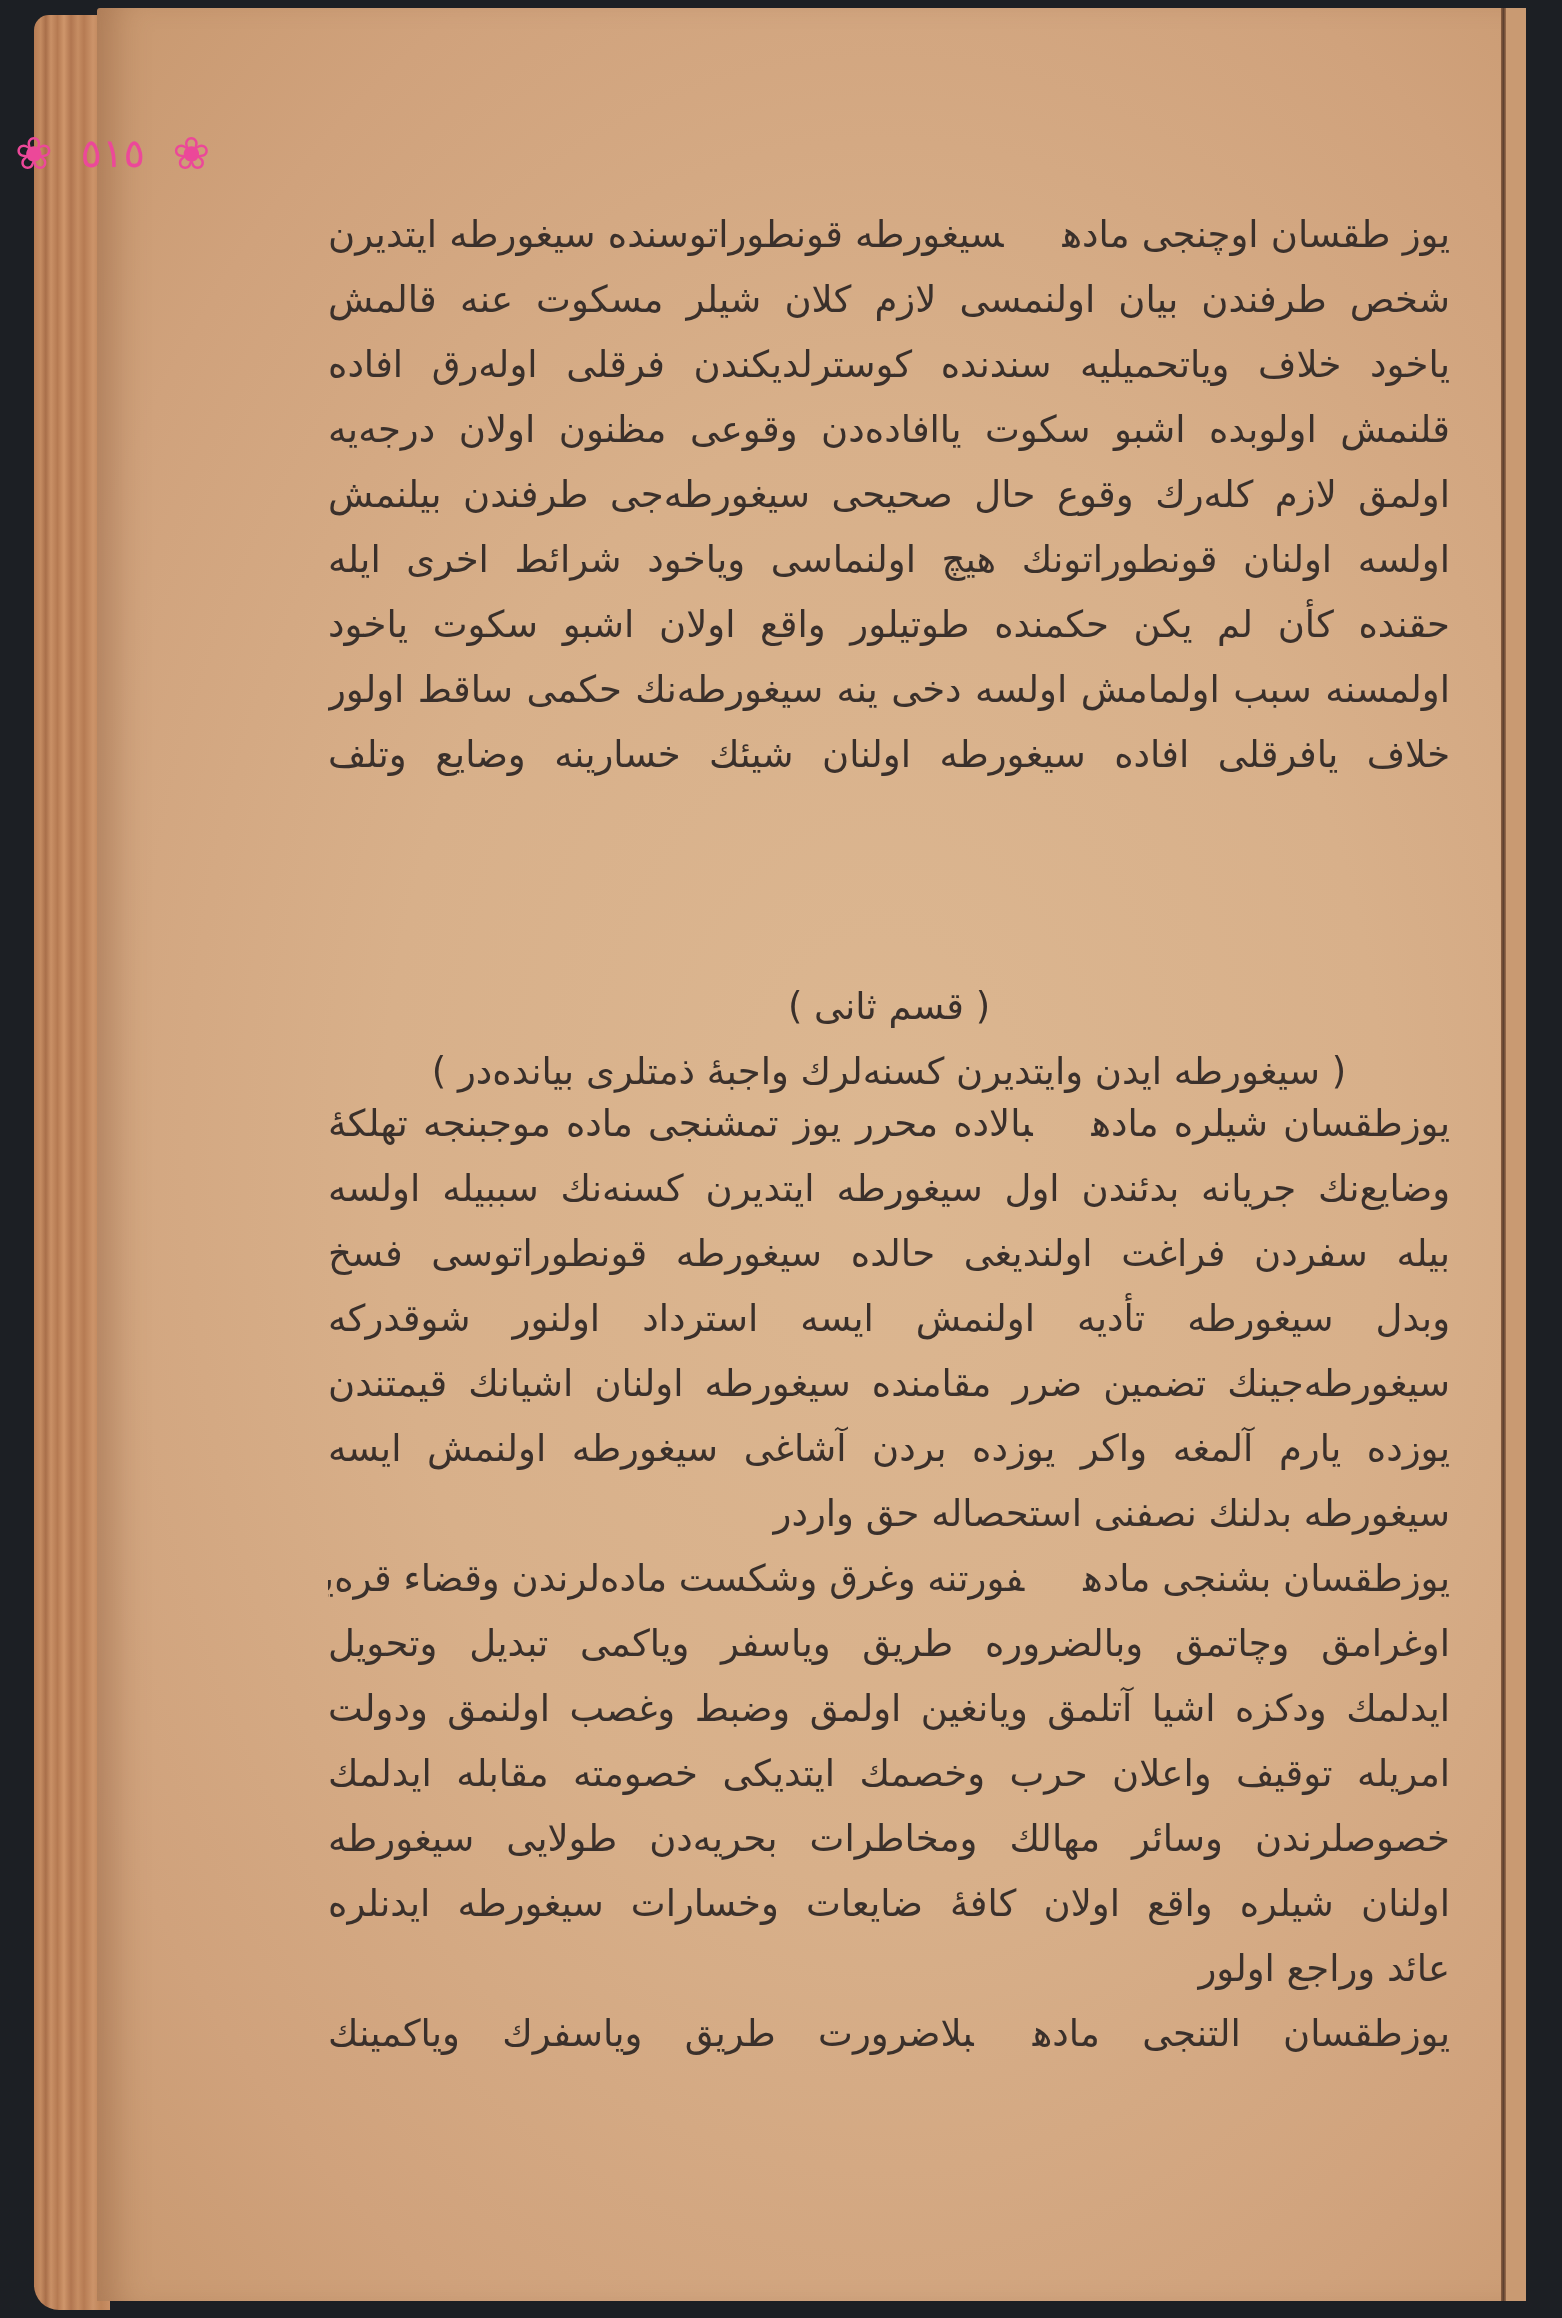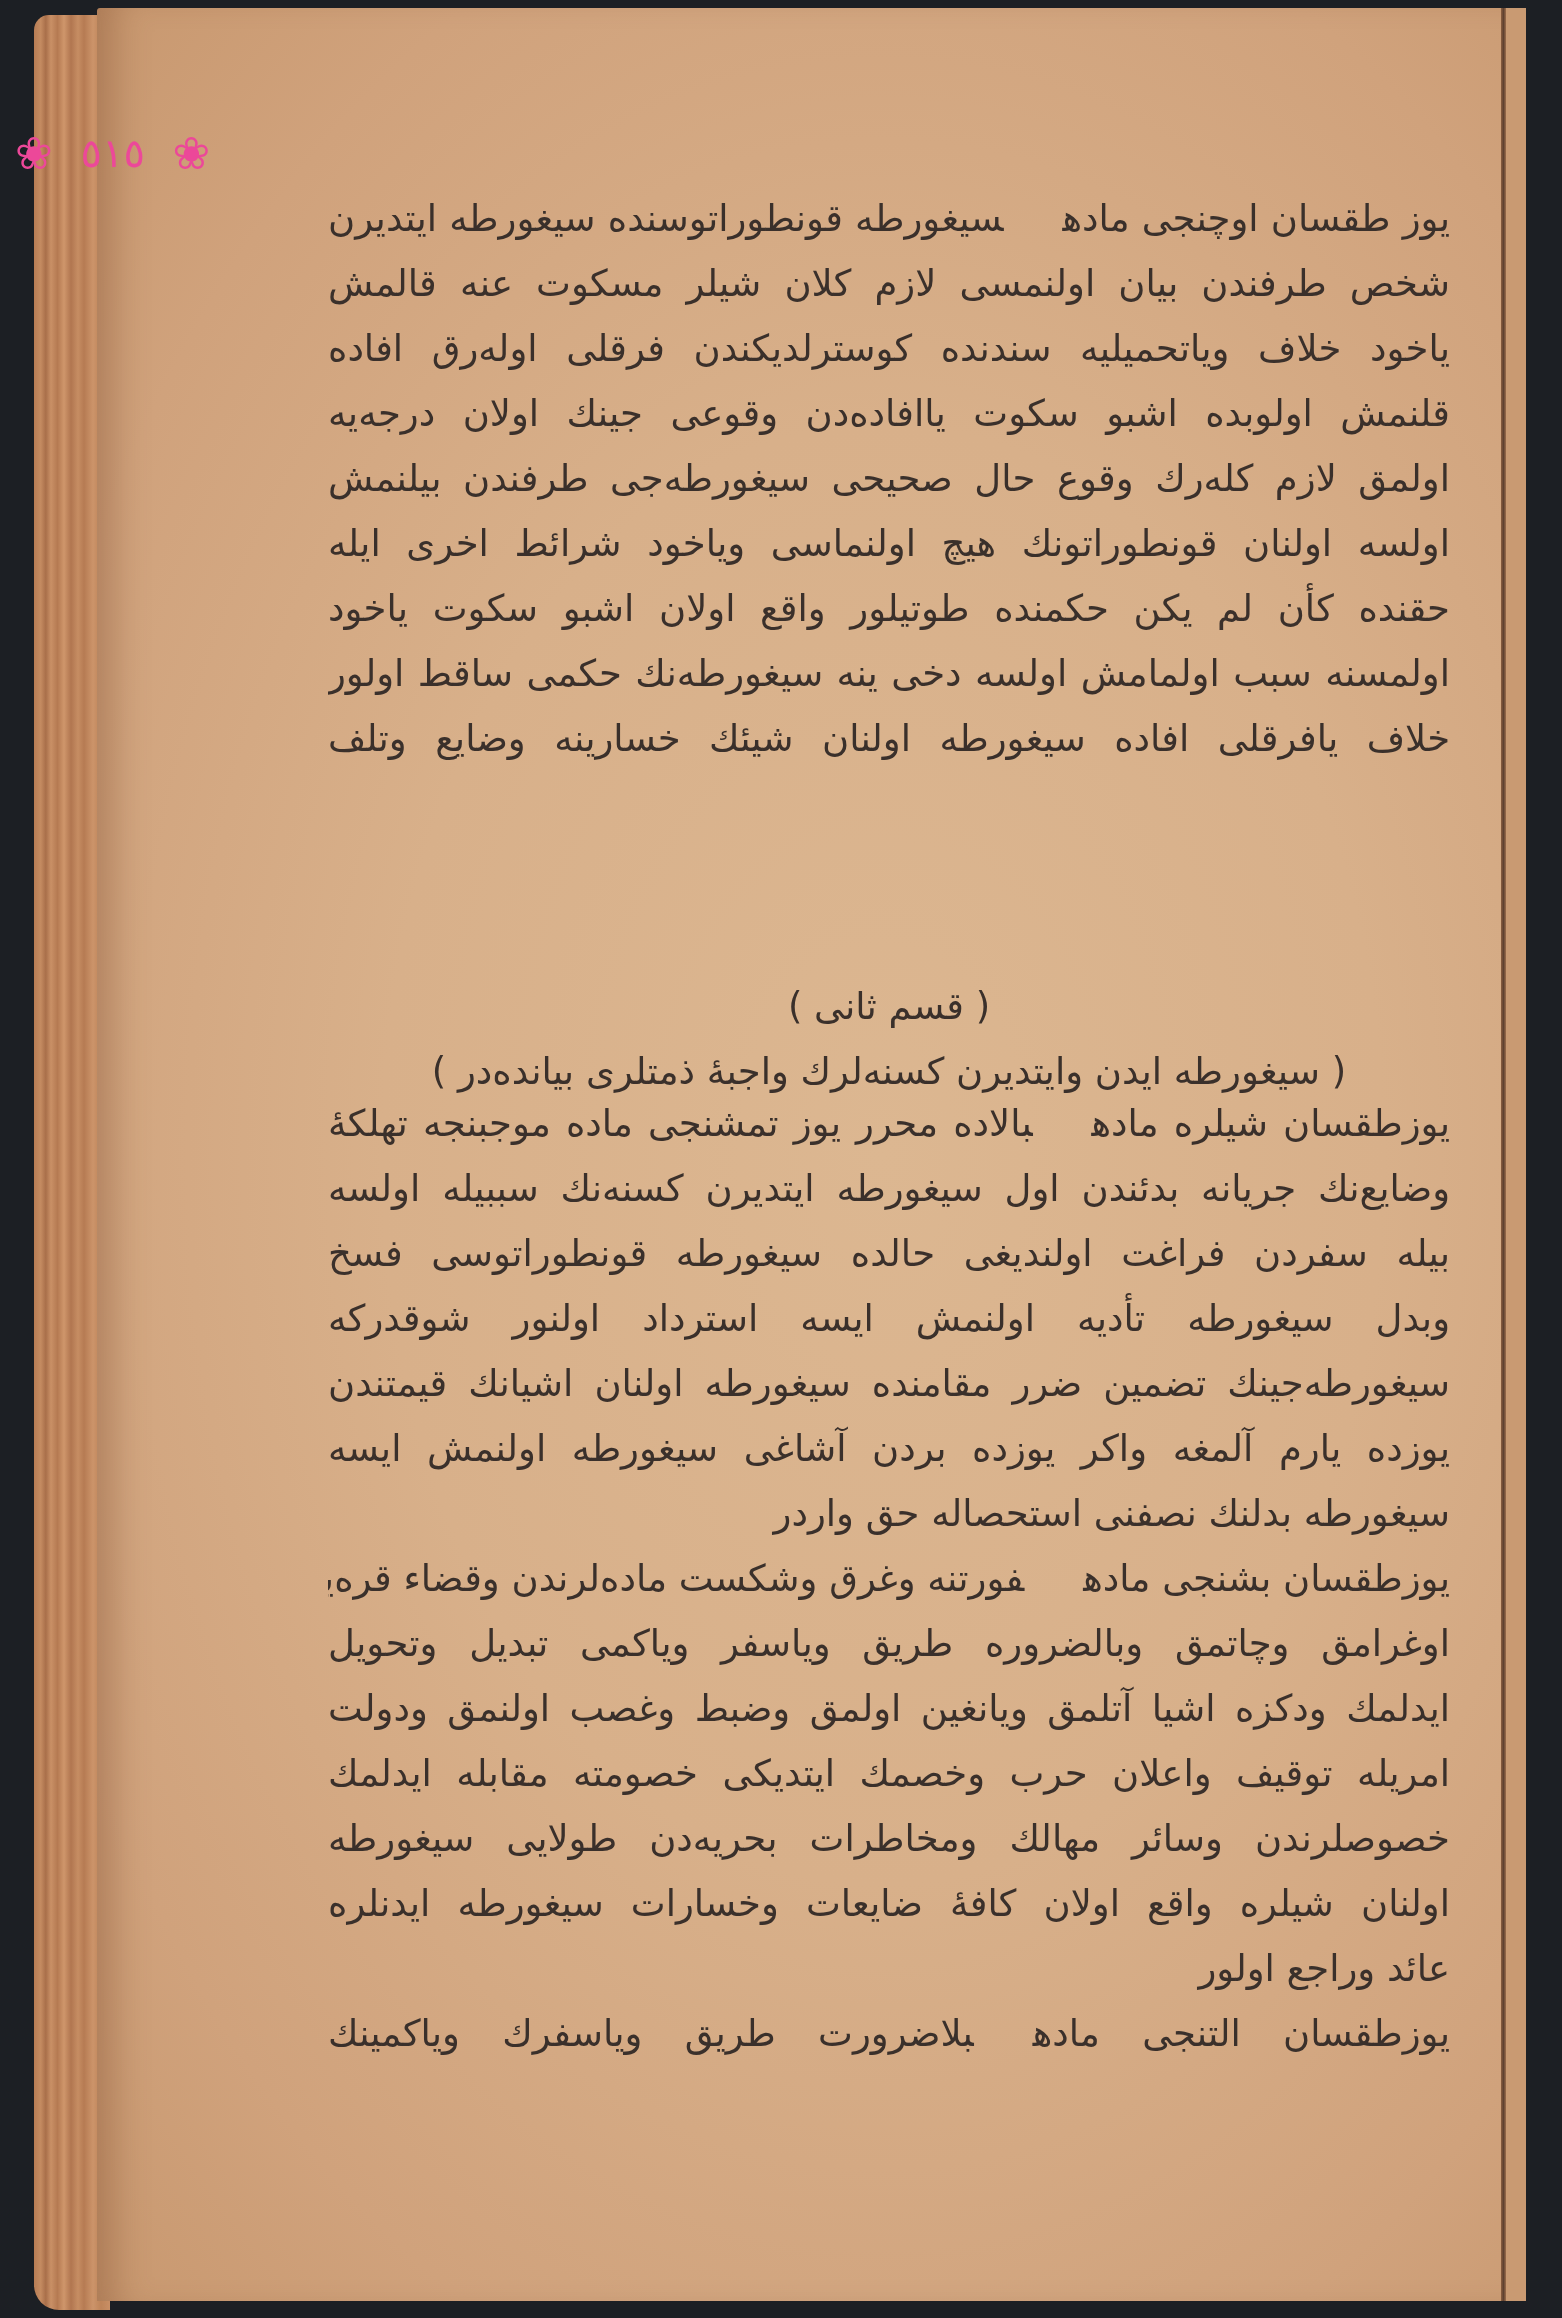--- a/index.html
+++ b/index.html
@@ -96,21 +96,21 @@
       text-align-last: justify;
       height: 65px;
       overflow: hidden;
     }
     .line.short { text-align-last: right; }
     .line.center { text-align: center; text-align-last: center; }
     .article-label {
       display: inline;
       margin-left: 59px;
     }
-    .block1 { top: 186px; }
+    .block1 { top: 202px; }
     .section-title { top: 974px; }
     .block2 { top: 1091px; }
   </style>
 </head>
 <body>
 
 <div class="scan">
   <div class="book-edges"></div>
   <div class="page">
     <div class="right-strip"></div>
@@ -120,21 +120,21 @@
   <div class="header">
     <span class="orn">❀</span>
     <span class="num">٥١٥</span>
     <span class="orn">❀</span>
   </div>
 
   <div class="text block1">
     <span class="line"><span class="article-label">يوز طقسان اوچنجى ماده</span><span>سيغورطه قونطوراتوسنده سيغورطه ايتديرن</span></span>
     <span class="line">شخص طرفندن بيان اولنمسى لازم كلان شيلر مسكوت عنه قالمش</span>
     <span class="line">ياخود خلاف وياتحميليه سندنده كوسترلديكندن فرقلى اولەرق افاده</span>
-    <span class="line">قلنمش اولوبده اشبو سكوت ياافادەدن وقوعى جينك اولان درجه‌يه</span>
+    <span class="line">قلنمش اولوبده اشبو سكوت ياافادەدن وقوعى مظنون اولان درجه‌يه</span>
     <span class="line">اولمق لازم كلەرك وقوع حال صحيحى سيغورطه‌جى طرفندن بيلنمش</span>
     <span class="line">اولسه اولنان قونطوراتونك هيچ اولنماسى وياخود شرائط اخرى ايله</span>
     <span class="line">حقنده كأن لم يكن حكمنده طوتيلور واقع اولان اشبو سكوت ياخود</span>
     <span class="line">اولمسنه سبب اولمامش اولسه دخى ينه سيغورطه‌نك حكمى ساقط اولور</span>
     <span class="line">خلاف يافرقلى افاده سيغورطه اولنان شيئك خسارينه وضايع وتلف</span>
   </div>
 
   <div class="text section-title">
     <span class="line center">( قسم ثانى )</span>
     <span class="line center">( سيغورطه ايدن وايتديرن كسنه‌لرك واجبهٔ ذمتلرى بيانده‌در )</span>

